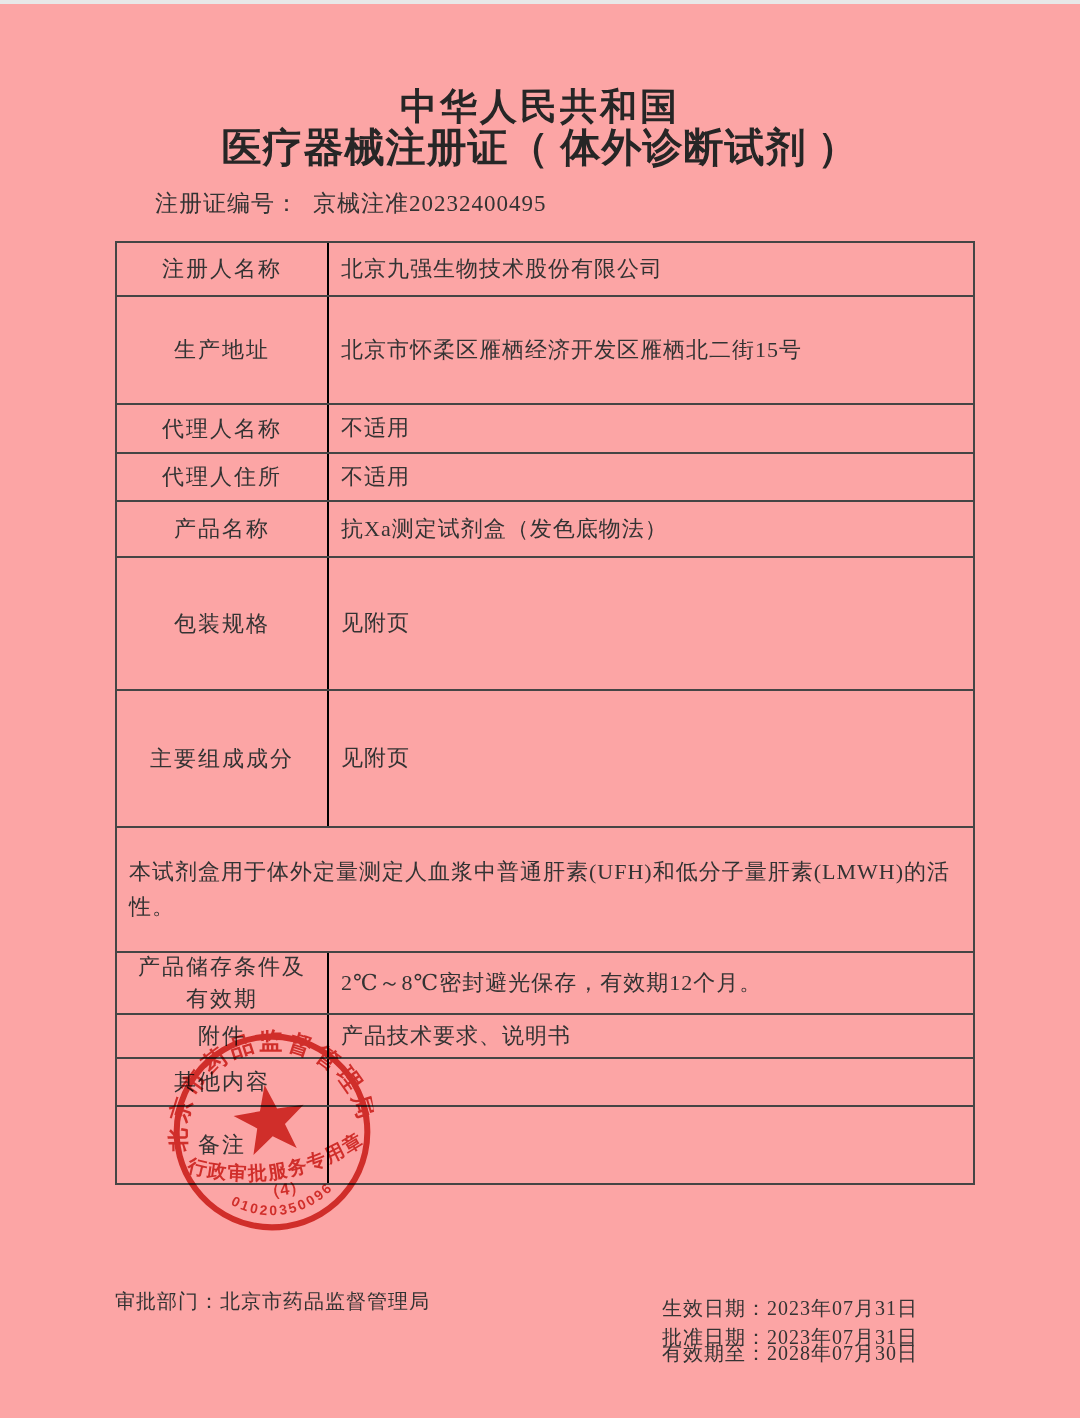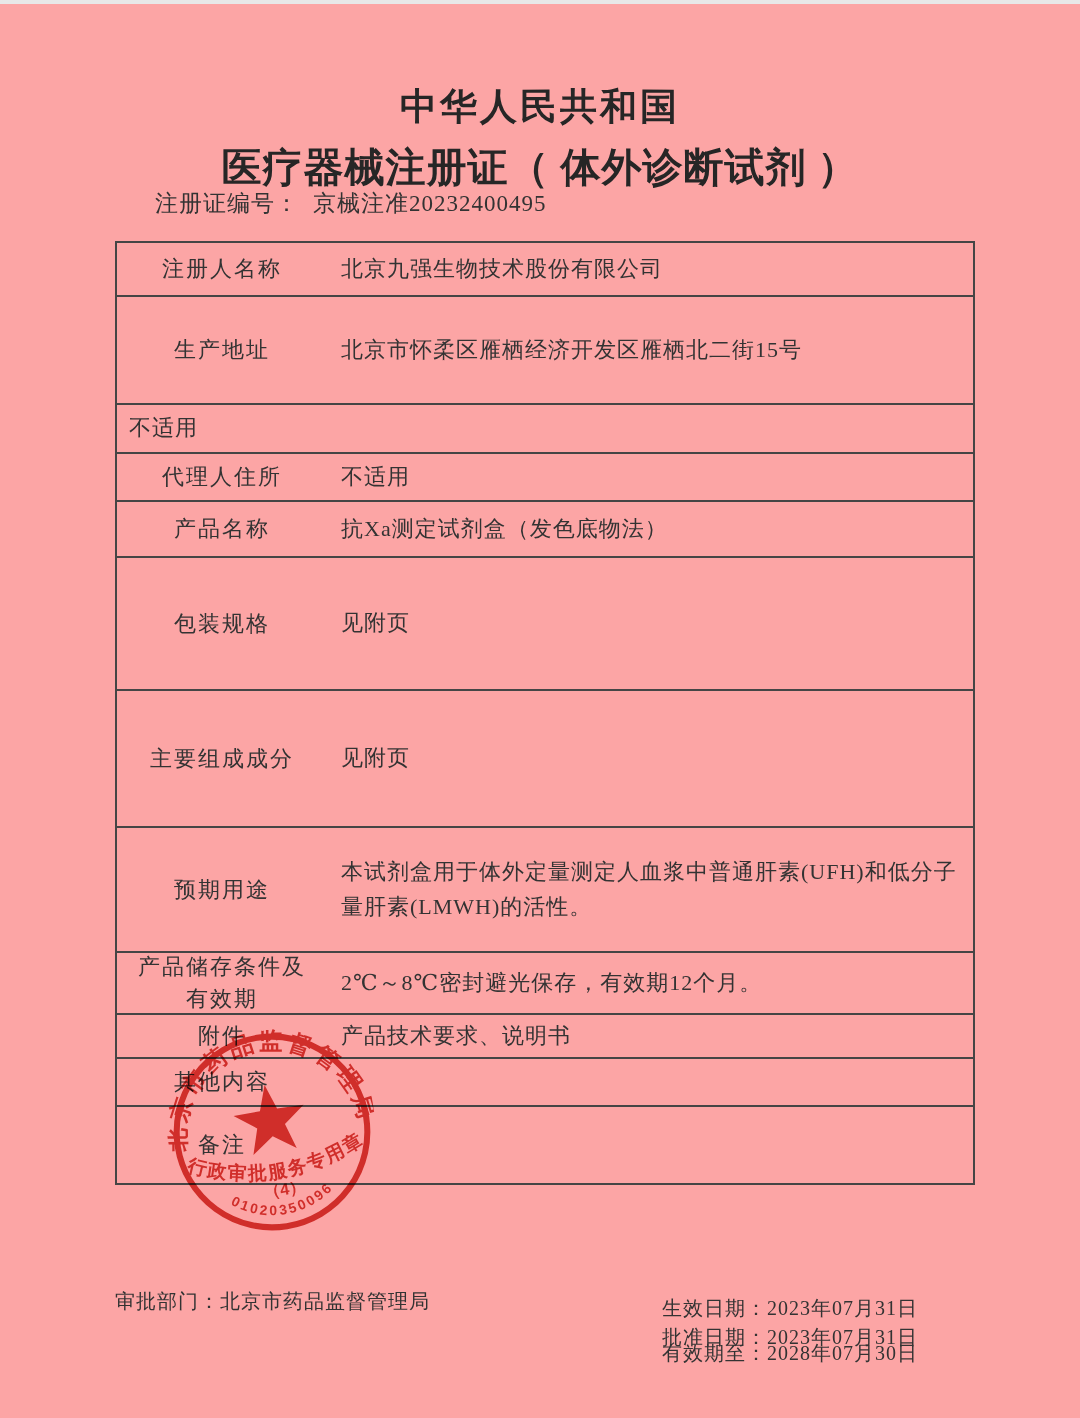--- a/index.html
+++ b/index.html
@@ -14,41 +14,41 @@
     font-family:"Liberation Serif","DejaVu Serif",serif;
   }
   
   .title1 {
     position:absolute; top:78px; left:0; width:100%;
     text-align:center;
     font-size:37px; font-weight:700; letter-spacing:3px;
     color:#262626;
   }
   .title2 {
-    position:absolute; top:136px; left:0; width:100%;
+    position:absolute; top:116px; left:0; width:100%;
     text-align:center;
     font-size:40px; font-weight:700; letter-spacing:1px;
     color:#262626;
   }
   .regno {
     position:absolute; top:184px; left:155px;
     font-size:23px; letter-spacing:1px; color:#333;
   }
   .regno .sep { display:inline-block; width:14px; }
   
   .cert-table {
     position:absolute; left:115px; top:237px; width:860px;
     border:2px solid #454545;
   }
   .row { display:flex; border-bottom:2px solid #454545; }
   .row:last-child { border-bottom:none; }
   .cell { font-size:22px; color:#333; }
   .cell.label {
     width:212px; flex:0 0 212px;
-    border-right:2px solid #fca5a5;
+    border-right:2px solid #000000;
     display:flex; align-items:center; justify-content:center;
     text-align:center; letter-spacing:2px;
     padding:17px 10px; line-height:1.45;
   }
   .cell.value {
     flex:1;
     display:flex; align-items:center;
     padding:6px 14px 6px 12px; line-height:1.55;
     letter-spacing:1px;
   }
@@ -89,40 +89,40 @@
   <div class="cert-table">
     <div class="row r1">
       <div class="cell label">注册人名称</div>
       <div class="cell value">北京九强生物技术股份有限公司</div>
     </div>
     <div class="row r3">
       <div class="cell label">生产地址</div>
       <div class="cell value">北京市怀柔区雁栖经济开发区雁栖北二街15号</div>
     </div>
     <div class="row r4">
+      <div class="cell label">代理人名称</div>
       <div class="cell value">不适用</div>
     </div>
     <div class="row r5">
       <div class="cell label">代理人住所</div>
       <div class="cell value">不适用</div>
     </div>
     <div class="row r6">
       <div class="cell label">产品名称</div>
       <div class="cell value">抗Xa测定试剂盒（发色底物法）</div>
     </div>
     <div class="row r7">
       <div class="cell label">包装规格</div>
       <div class="cell value">见附页</div>
     </div>
     <div class="row r8">
       <div class="cell label">主要组成成分</div>
       <div class="cell value">见附页</div>
     </div>
     <div class="row r9">
-      <div class="cell label">预期用途</div>
       <div class="cell value">本试剂盒用于体外定量测定人血浆中普通肝素(UFH)和低分子量肝素(LMWH)的活性。</div>
     </div>
     <div class="row r10">
       <div class="cell label">产品储存条件及有效期</div>
       <div class="cell value">2℃～8℃密封避光保存，有效期12个月。</div>
     </div>
     <div class="row r11">
       <div class="cell label">附件</div>
       <div class="cell value">产品技术要求、说明书</div>
     </div>

